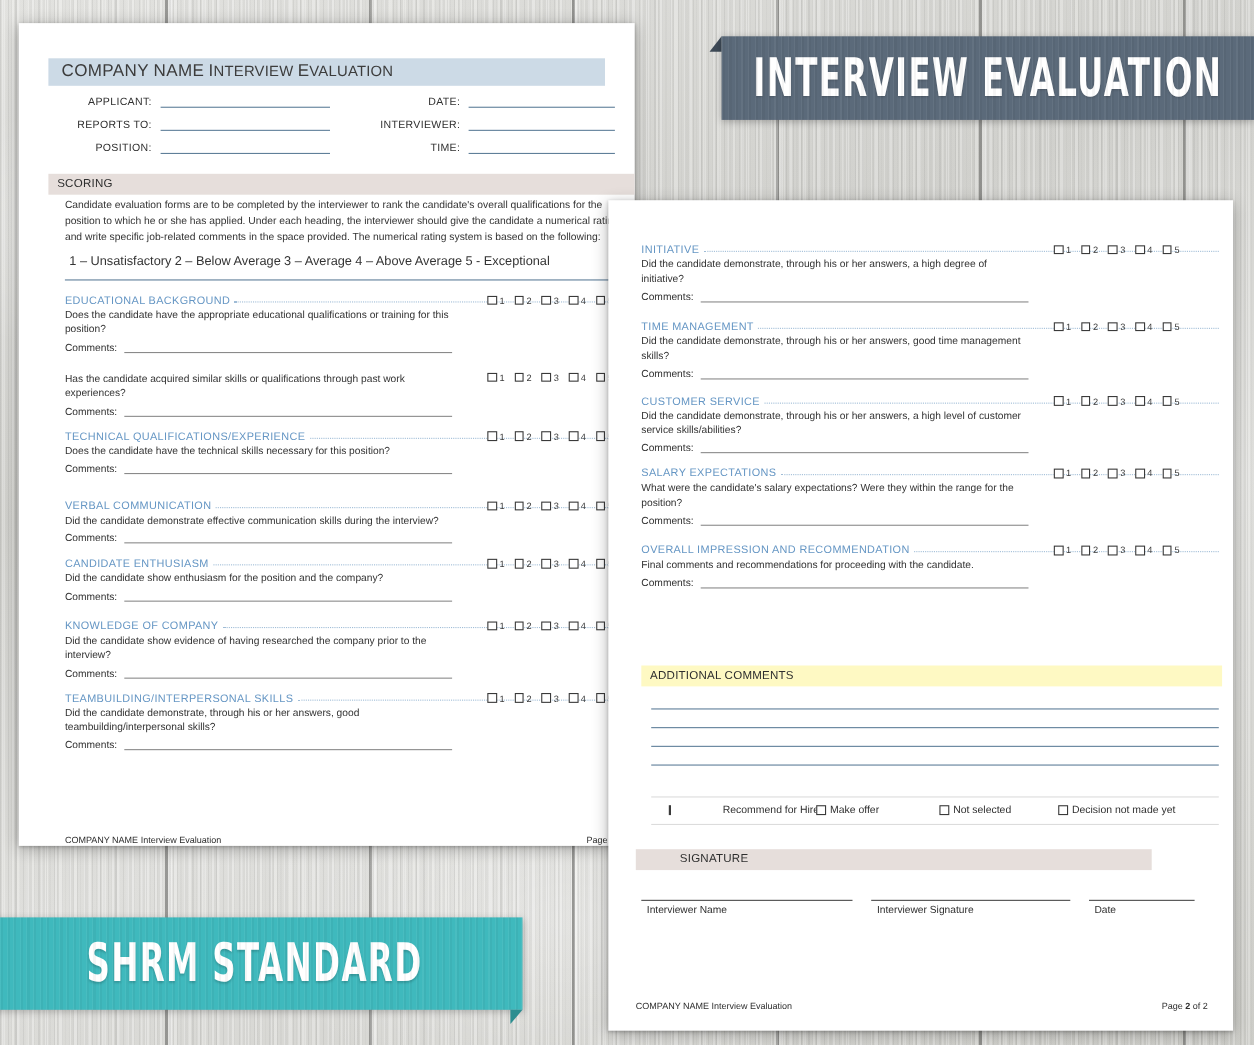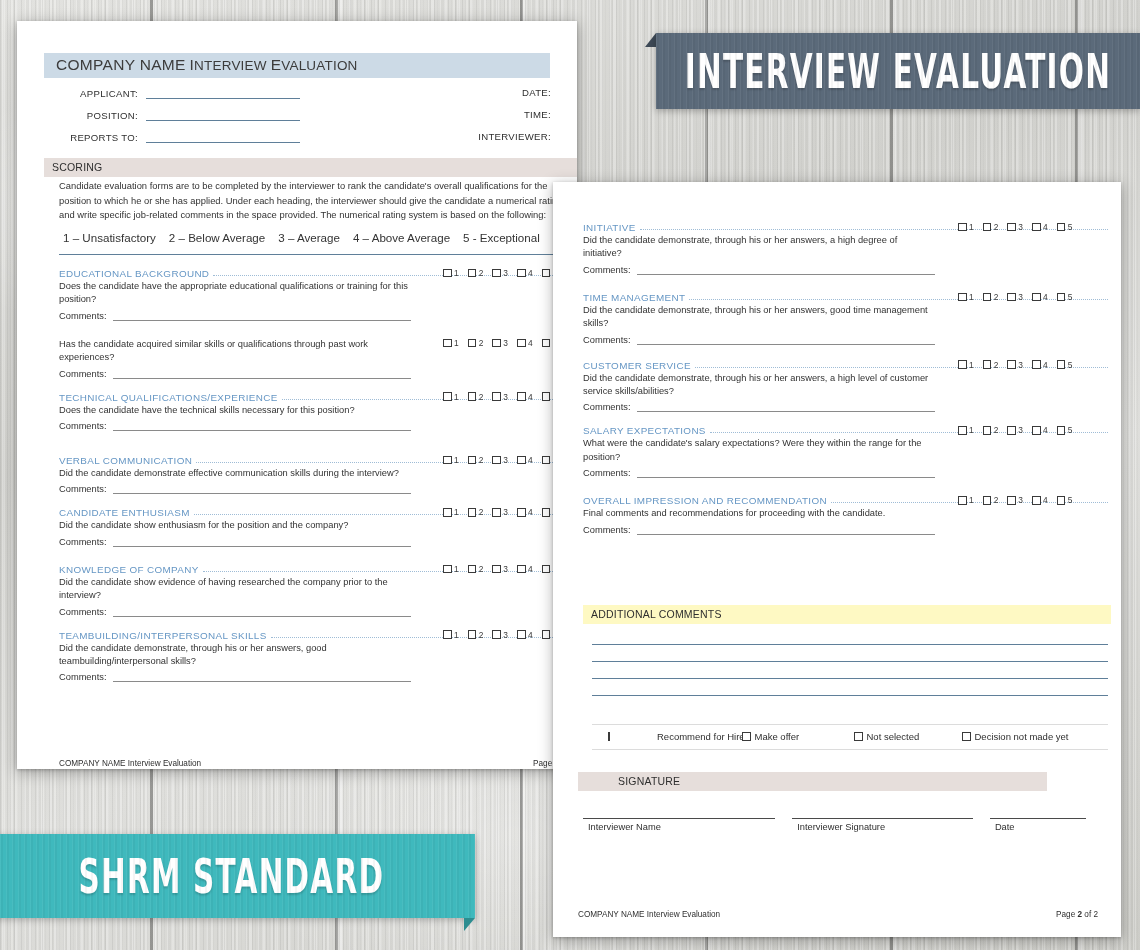--- a/index.html
+++ b/index.html
@@ -82,41 +82,41 @@
   }
   .title-sub .cap { font-size: 15.5px; }
 
   
   #p1-fields {
     position: absolute; left: 27px; top: 66px; width: 515px;
   }
   .field-row { display: flex; align-items: flex-end; margin-bottom: 10px; gap: 40px; }
   .field-cell { display: flex; align-items: flex-end; }
   .field-cell.left  { width: 278px; }
-  .field-cell.right { width: 237px; flex-direction: column; }
+  .field-cell.right { width: 237px; }
   .field-label {
     font-size: 9.6px; color: #2f2f2f; letter-spacing: 0.3px;
     text-align: right; white-space: nowrap; padding-right: 8px;
     line-height: 11px;
   }
   .field-cell.left  .field-label { width: 102px; }
   .field-cell.right .field-label { width: 86px; }
   .field-line {
     flex: 1; border-bottom: 1px solid #5f7f99; height: 11px;
   }
 
   
   #p1-scoring-bar { position: absolute; left: 27px; top: 137px; width: 543px; }
   #p1-scoring-text {
     position: absolute; left: 42px; top: 158px; width: 516px;
     font-size: 9.4px; line-height: 14.6px; color: #333333;
   }
   #p1-scale {
     position: absolute; left: 46px; top: 210px; width: 520px;
-    font-size: 11.6px; color: #333333; display: flex; gap: 13px;
+    font-size: 11.6px; color: #333333; display: flex; gap: 3px;
     white-space: nowrap;
     align-items: flex-end;
   }
   #p1-scale-rule {
     position: absolute; left: 42px; top: 233px; width: 516px;
     border-bottom: 1.6px solid #5f7f99;
   }
 
   
   .criteria-list { position: absolute; }
@@ -278,35 +278,35 @@
           <span class="field-label">APPLICANT:</span>
           <span class="field-line"></span>
         </div>
         <div class="field-cell right">
           <span class="field-label">DATE:</span>
           <span class="field-line"></span>
         </div>
       </div>
       <div class="field-row">
         <div class="field-cell left">
+          <span class="field-label">REPORTS TO:</span>
+          <span class="field-line"></span>
+        </div>
+        <div class="field-cell right">
+          <span class="field-label">INTERVIEWER:</span>
+          <span class="field-line"></span>
+        </div>
+      </div>
+      <div class="field-row">
+        <div class="field-cell left">
           <span class="field-label">POSITION:</span>
           <span class="field-line"></span>
         </div>
         <div class="field-cell right">
           <span class="field-label">TIME:</span>
-          <span class="field-line"></span>
-        </div>
-      </div>
-      <div class="field-row">
-        <div class="field-cell left">
-          <span class="field-label">REPORTS TO:</span>
-          <span class="field-line"></span>
-        </div>
-        <div class="field-cell right">
-          <span class="field-label">INTERVIEWER:</span>
           <span class="field-line"></span>
         </div>
       </div>
     </div>
 
     <div class="bar bar-beige" id="p1-scoring-bar">SCORING</div>
 
     <div id="p1-scoring-text">Candidate evaluation forms are to be completed by the interviewer to rank the candidate's overall qualifications for the position to which he or she has applied. Under each heading, the interviewer should give the candidate a numerical rating and write specific job-related comments in the space provided. The numerical rating system is based on the following:</div>
 
     <div id="p1-scale">

